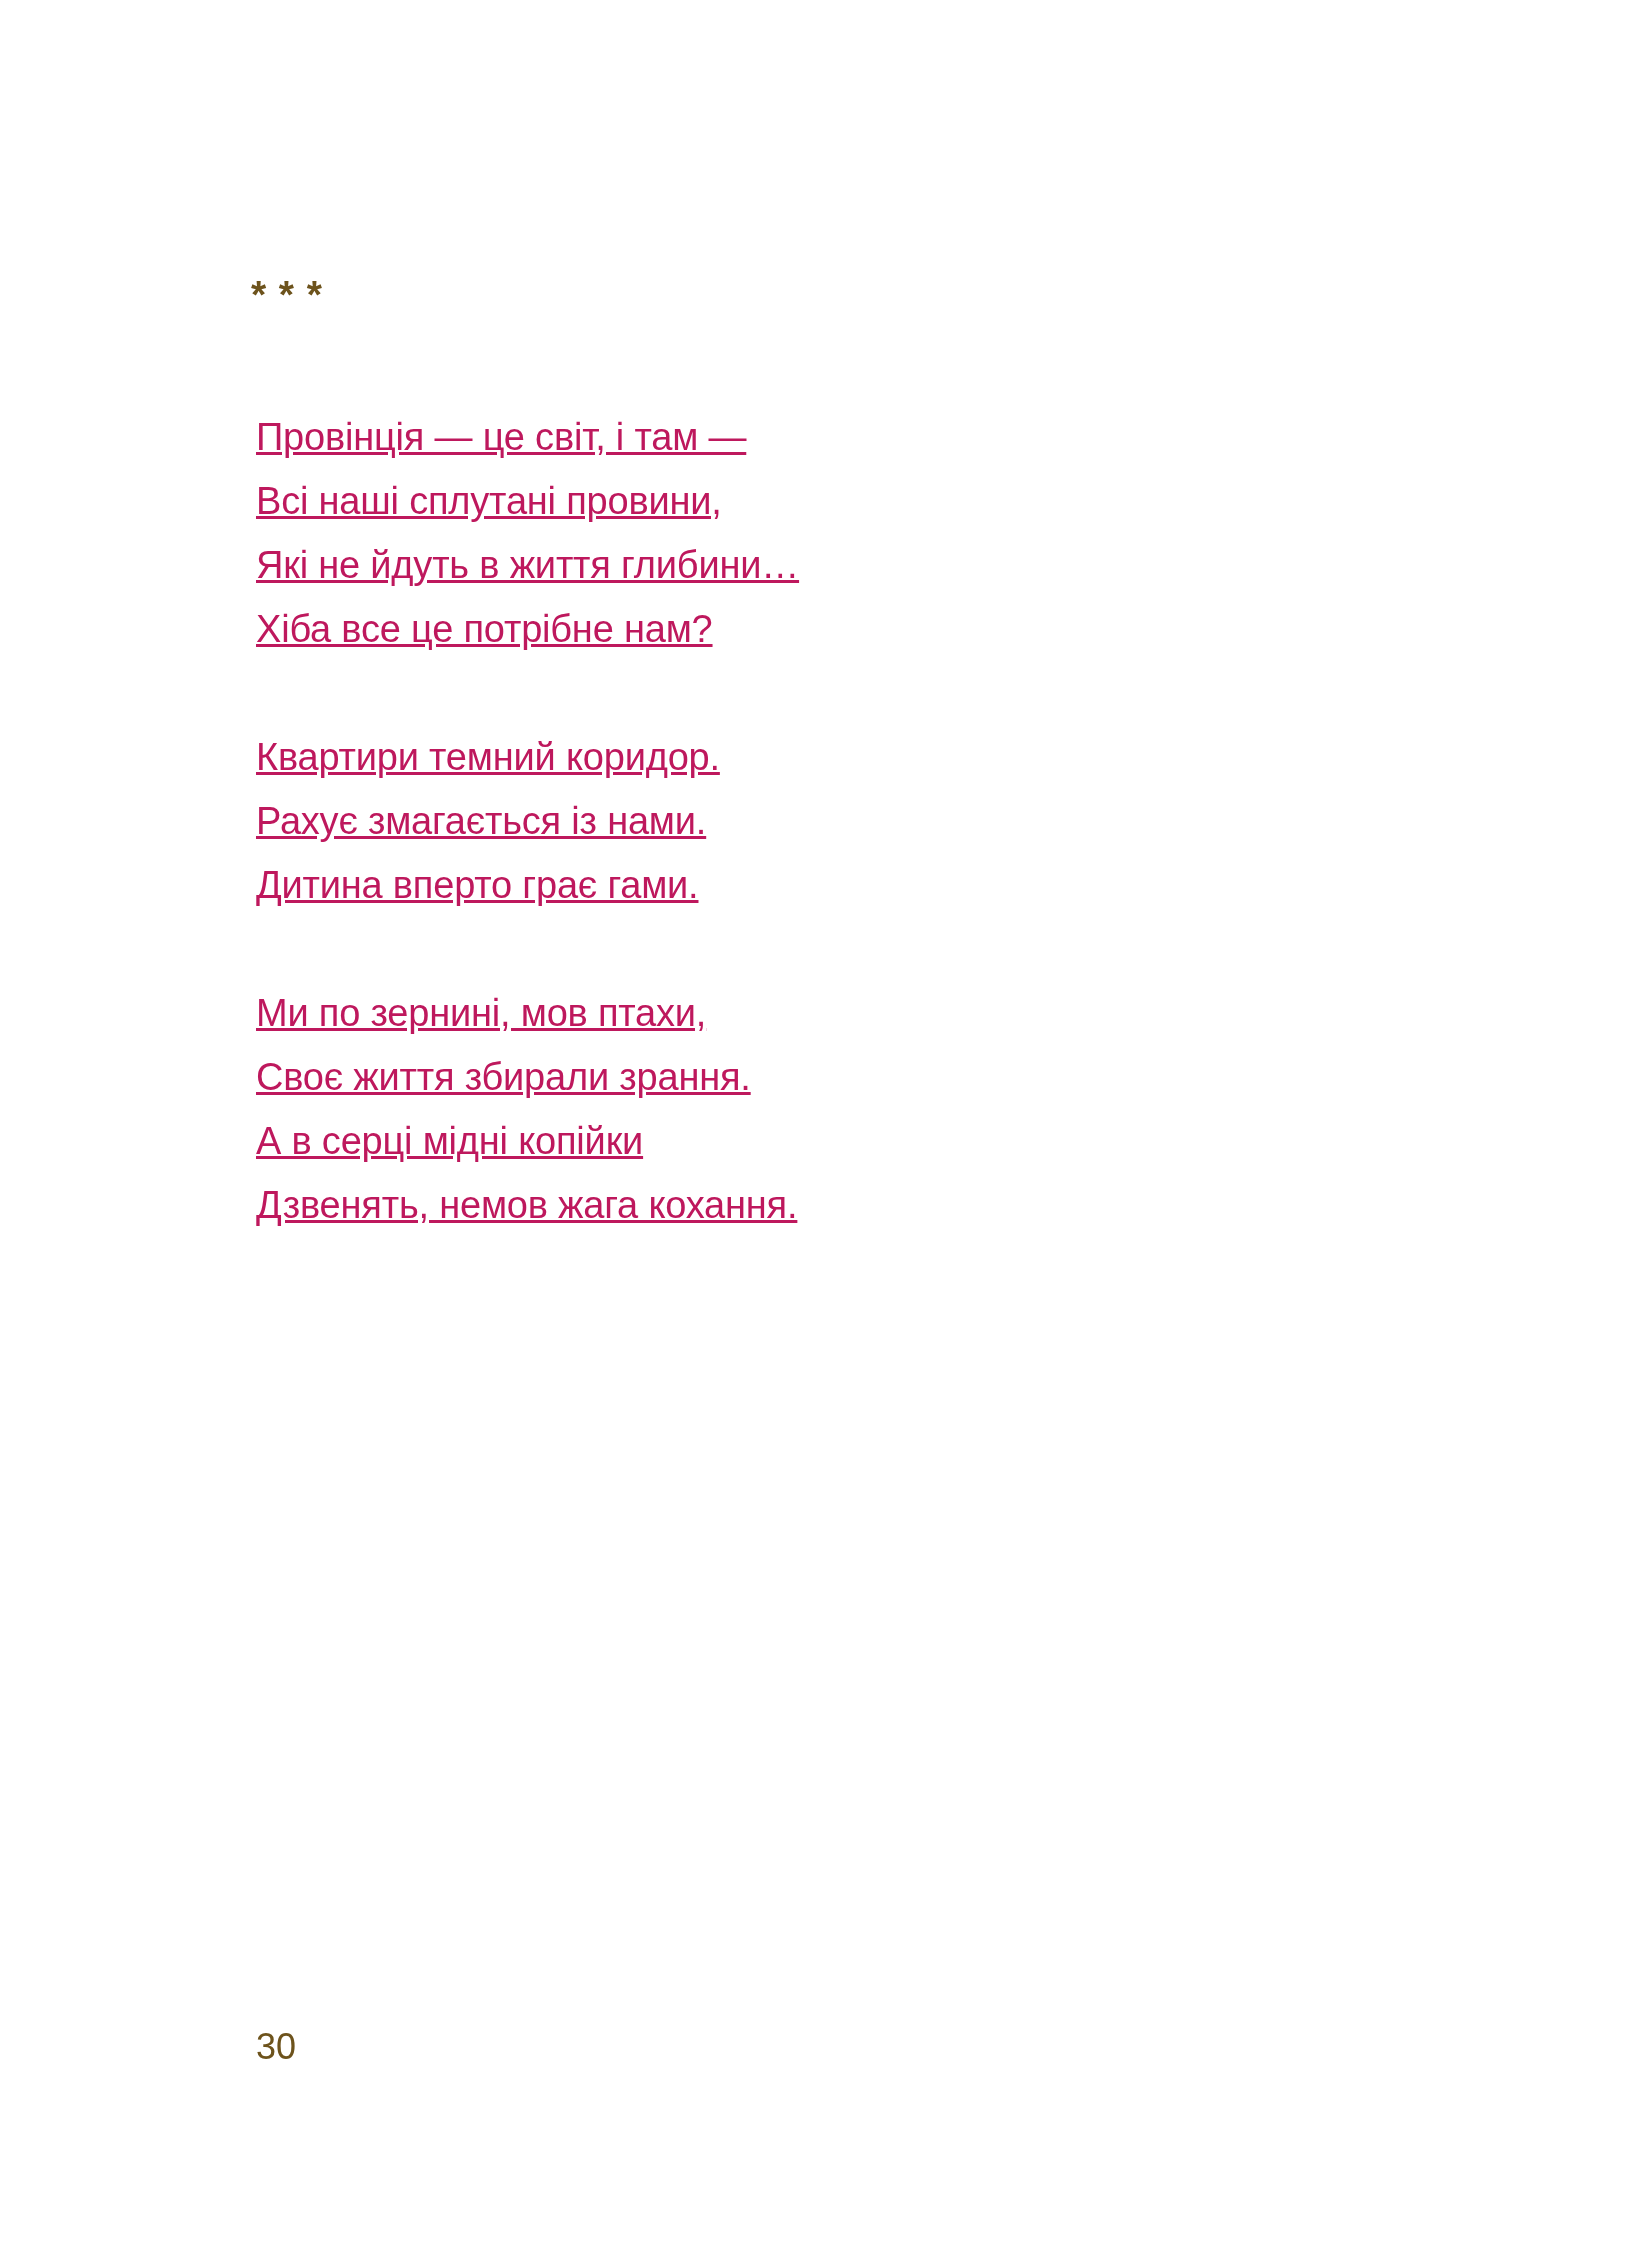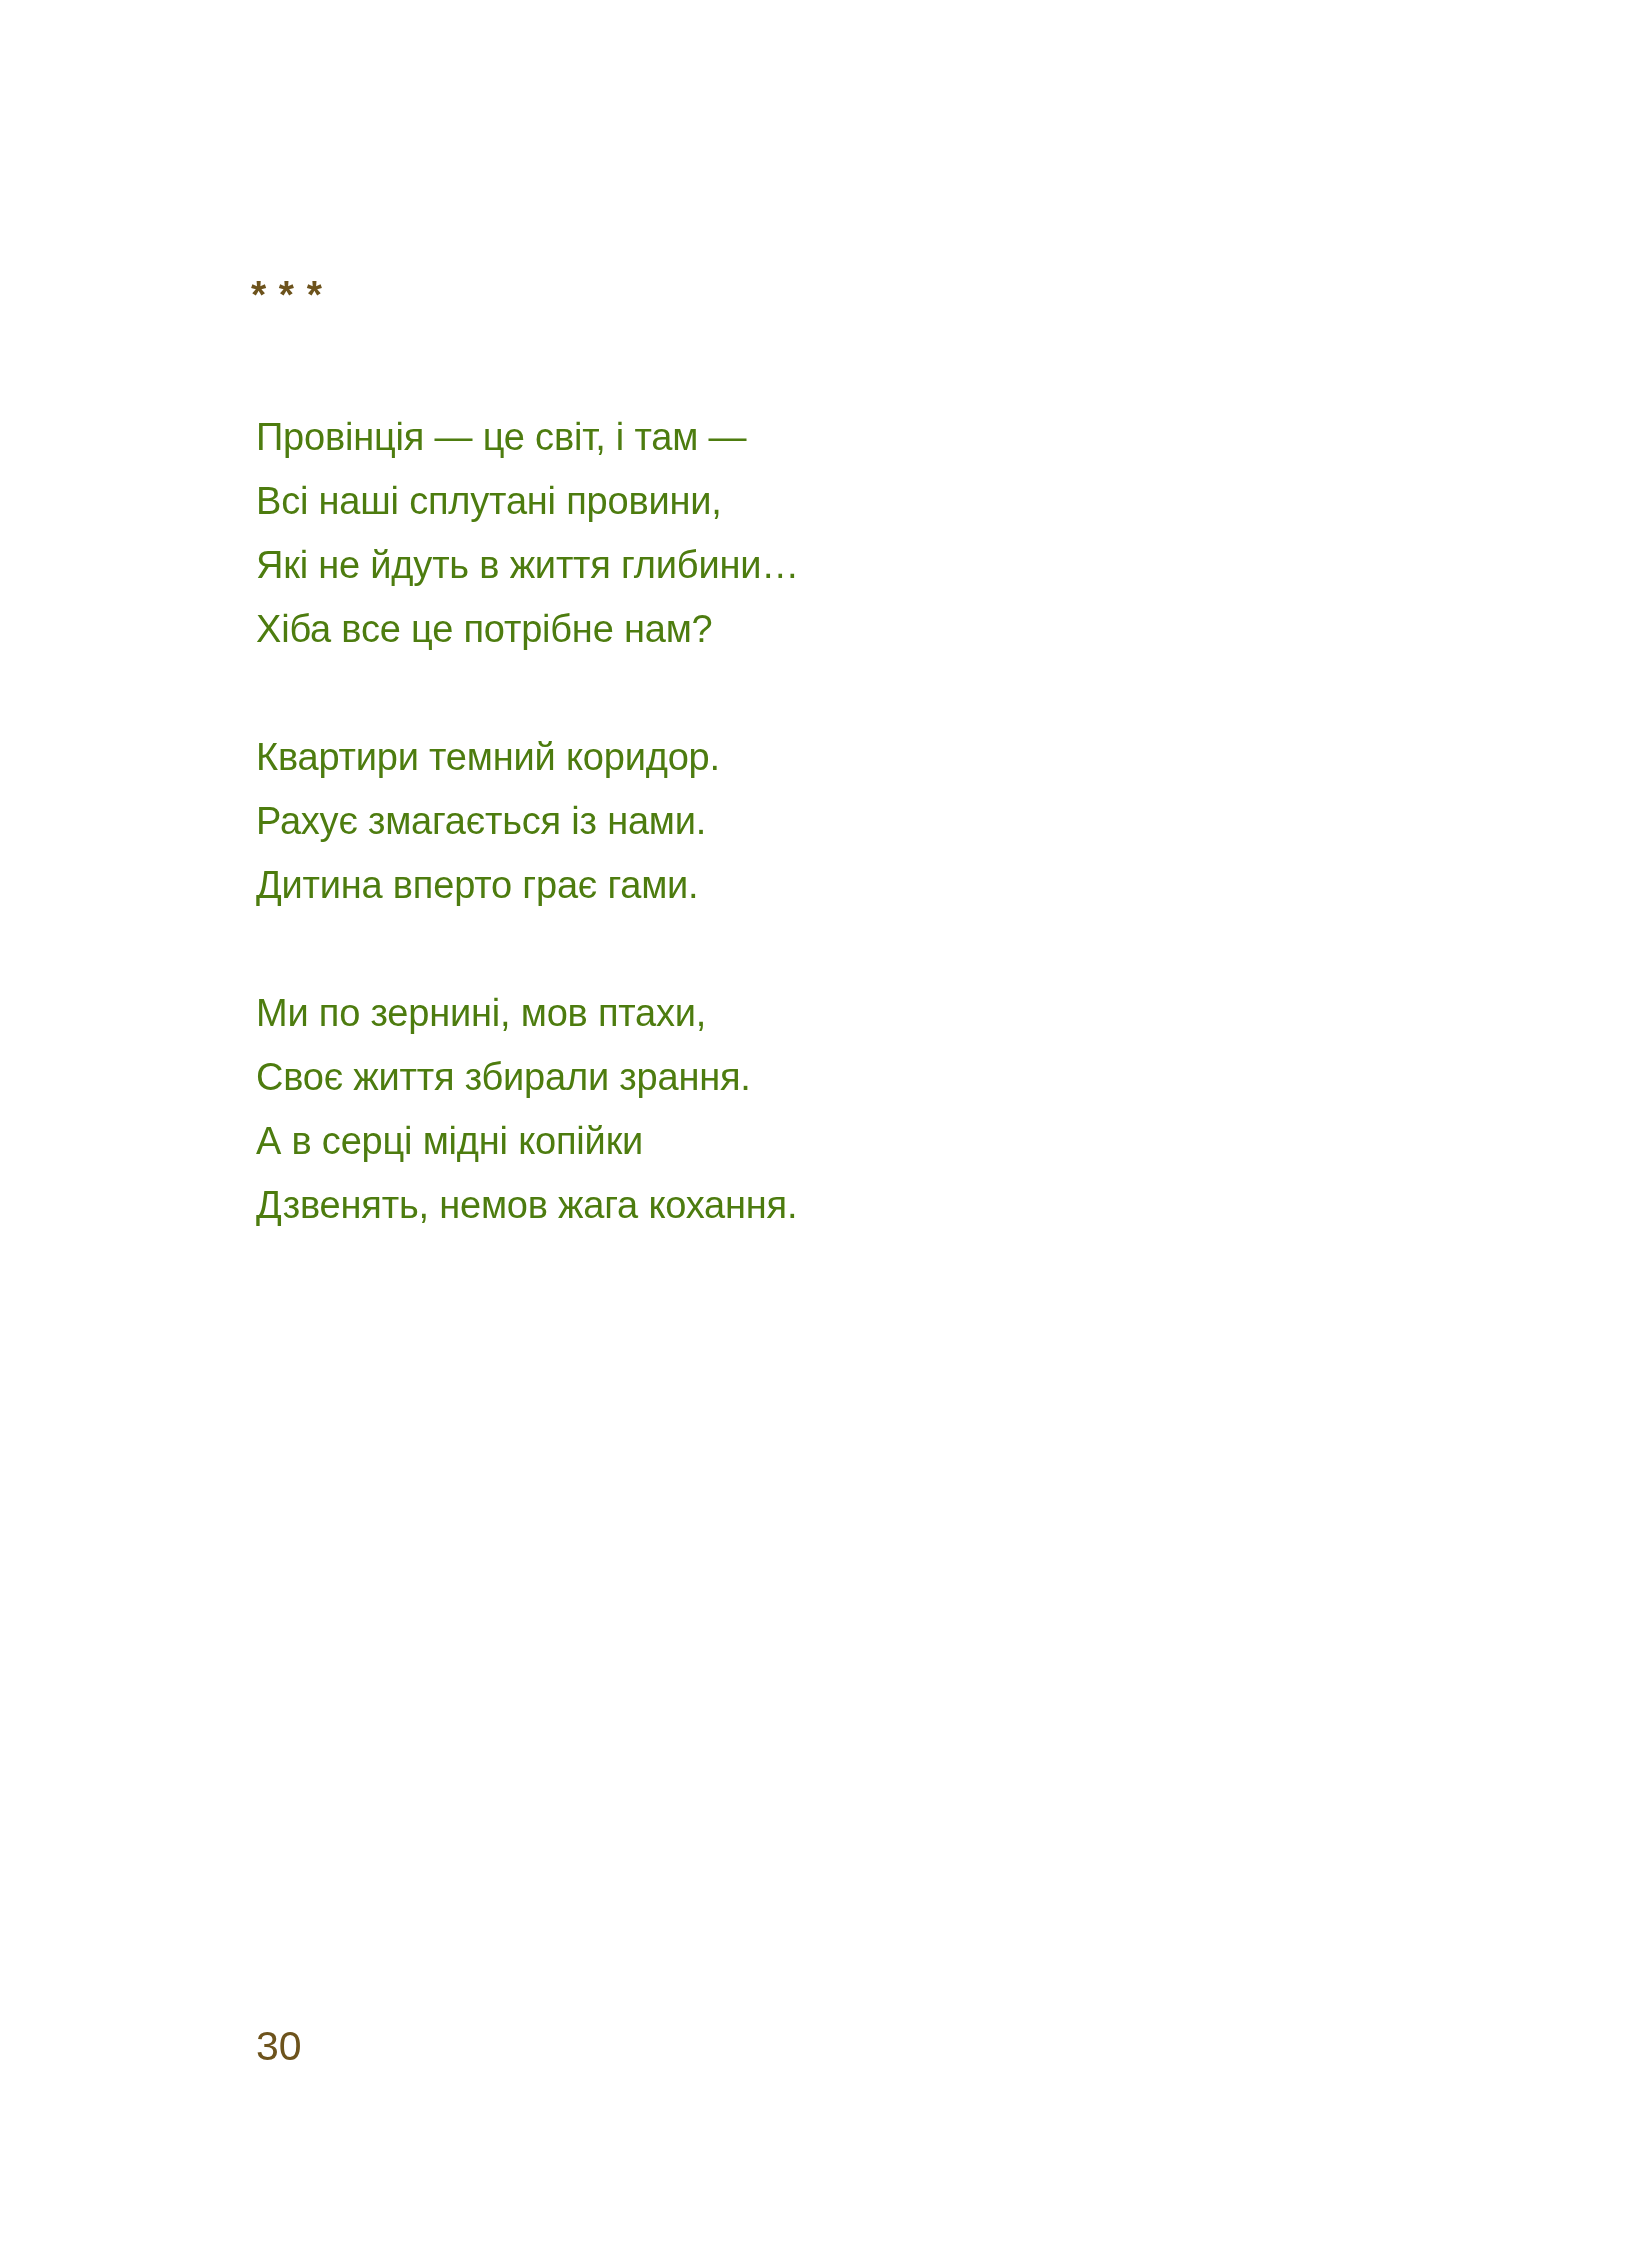--- a/index.html
+++ b/index.html
@@ -25,33 +25,34 @@
     line-height: 51px;
     color: #6d531c;
   }
   .poem {
     position: absolute;
     left: 256px;
     top: 405px;
     font-size: 38px;
     line-height: 64px;
     letter-spacing: -0.2px;
-    color: #4d7c0f;
+    color: #be185d;
+    text-decoration: underline;
   }
   .stanza {
     margin: 0 0 64px 0;
   }
   .poem-line {
     white-space: pre;
   }
   .page-number {
     position: absolute;
     left: 256px;
     top: 2025px;
-    font-size: 41px;
+    font-size: 36px;
     line-height: 43px;
     color: #6d531c;
   }
 </style>
 </head>
 <body>
 
 <div class="page">
 
   <div class="section-marker">* * *</div>

